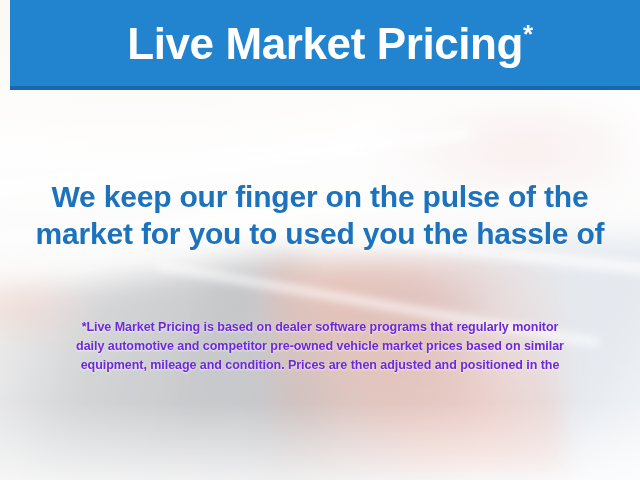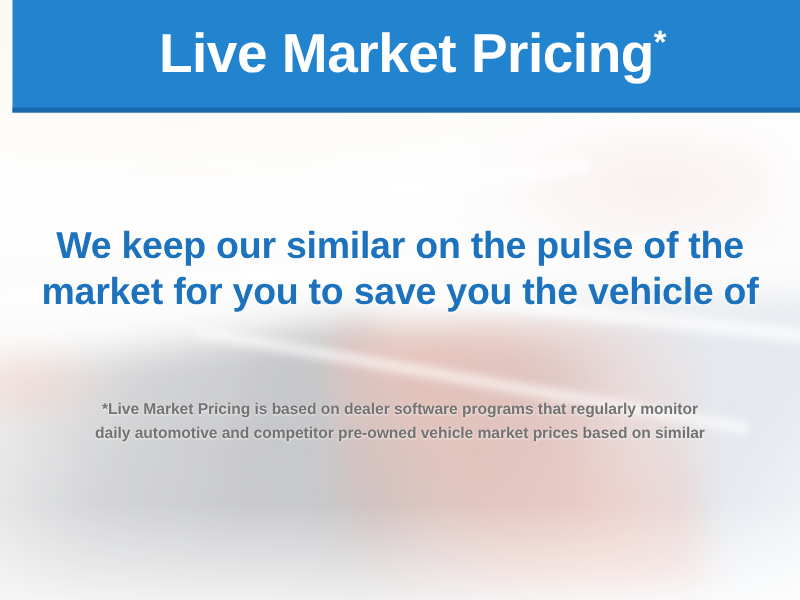--- a/index.html
+++ b/index.html
@@ -150,21 +150,21 @@
     text-shadow: 0 1px 2px rgba(255,255,255,0.85);
   }
   .headline .hl-line { display: block; white-space: nowrap; }
 
   
   .disclaimer {
     position: absolute;
     left: 20px; top: 318px;
     width: 600px;
     text-align: center;
-    color: #737373;
+    color: #6d28d9;
     font-size: 12.5px;
     font-weight: bold;
     line-height: 19px;
     letter-spacing: -0.05px;
     text-shadow: 0 1px 2px rgba(255,255,255,0.8);
   }
   .disclaimer .fp-line { display: block; white-space: nowrap; }
 </style>
 </head>
 <body>
@@ -187,22 +187,23 @@
     <div class="bg-veil"></div>
   </div>
 
   <div class="banner">
     <div class="banner-title">
       <span>Live Market Pricing</span><span class="asterisk">*</span>
     </div>
   </div>
 
   <div class="headline">
-    <span class="hl-line">We keep our similar on the pulse of the</span>
-    <span class="hl-line">market for you to save you the vehicle of</span>
+    <span class="hl-line">We keep our finger on the pulse of the</span>
+    <span class="hl-line">market for you to used you the hassle of</span>
   </div>
 
   <div class="disclaimer">
     <span class="fp-line">*Live Market Pricing is based on dealer software programs that regularly monitor</span>
     <span class="fp-line">daily automotive and competitor pre-owned vehicle market prices based on similar</span>
+    <span class="fp-line">equipment, mileage and condition. Prices are then adjusted and positioned in the</span>
   </div>
 
 </div>
 
 </body></html>

